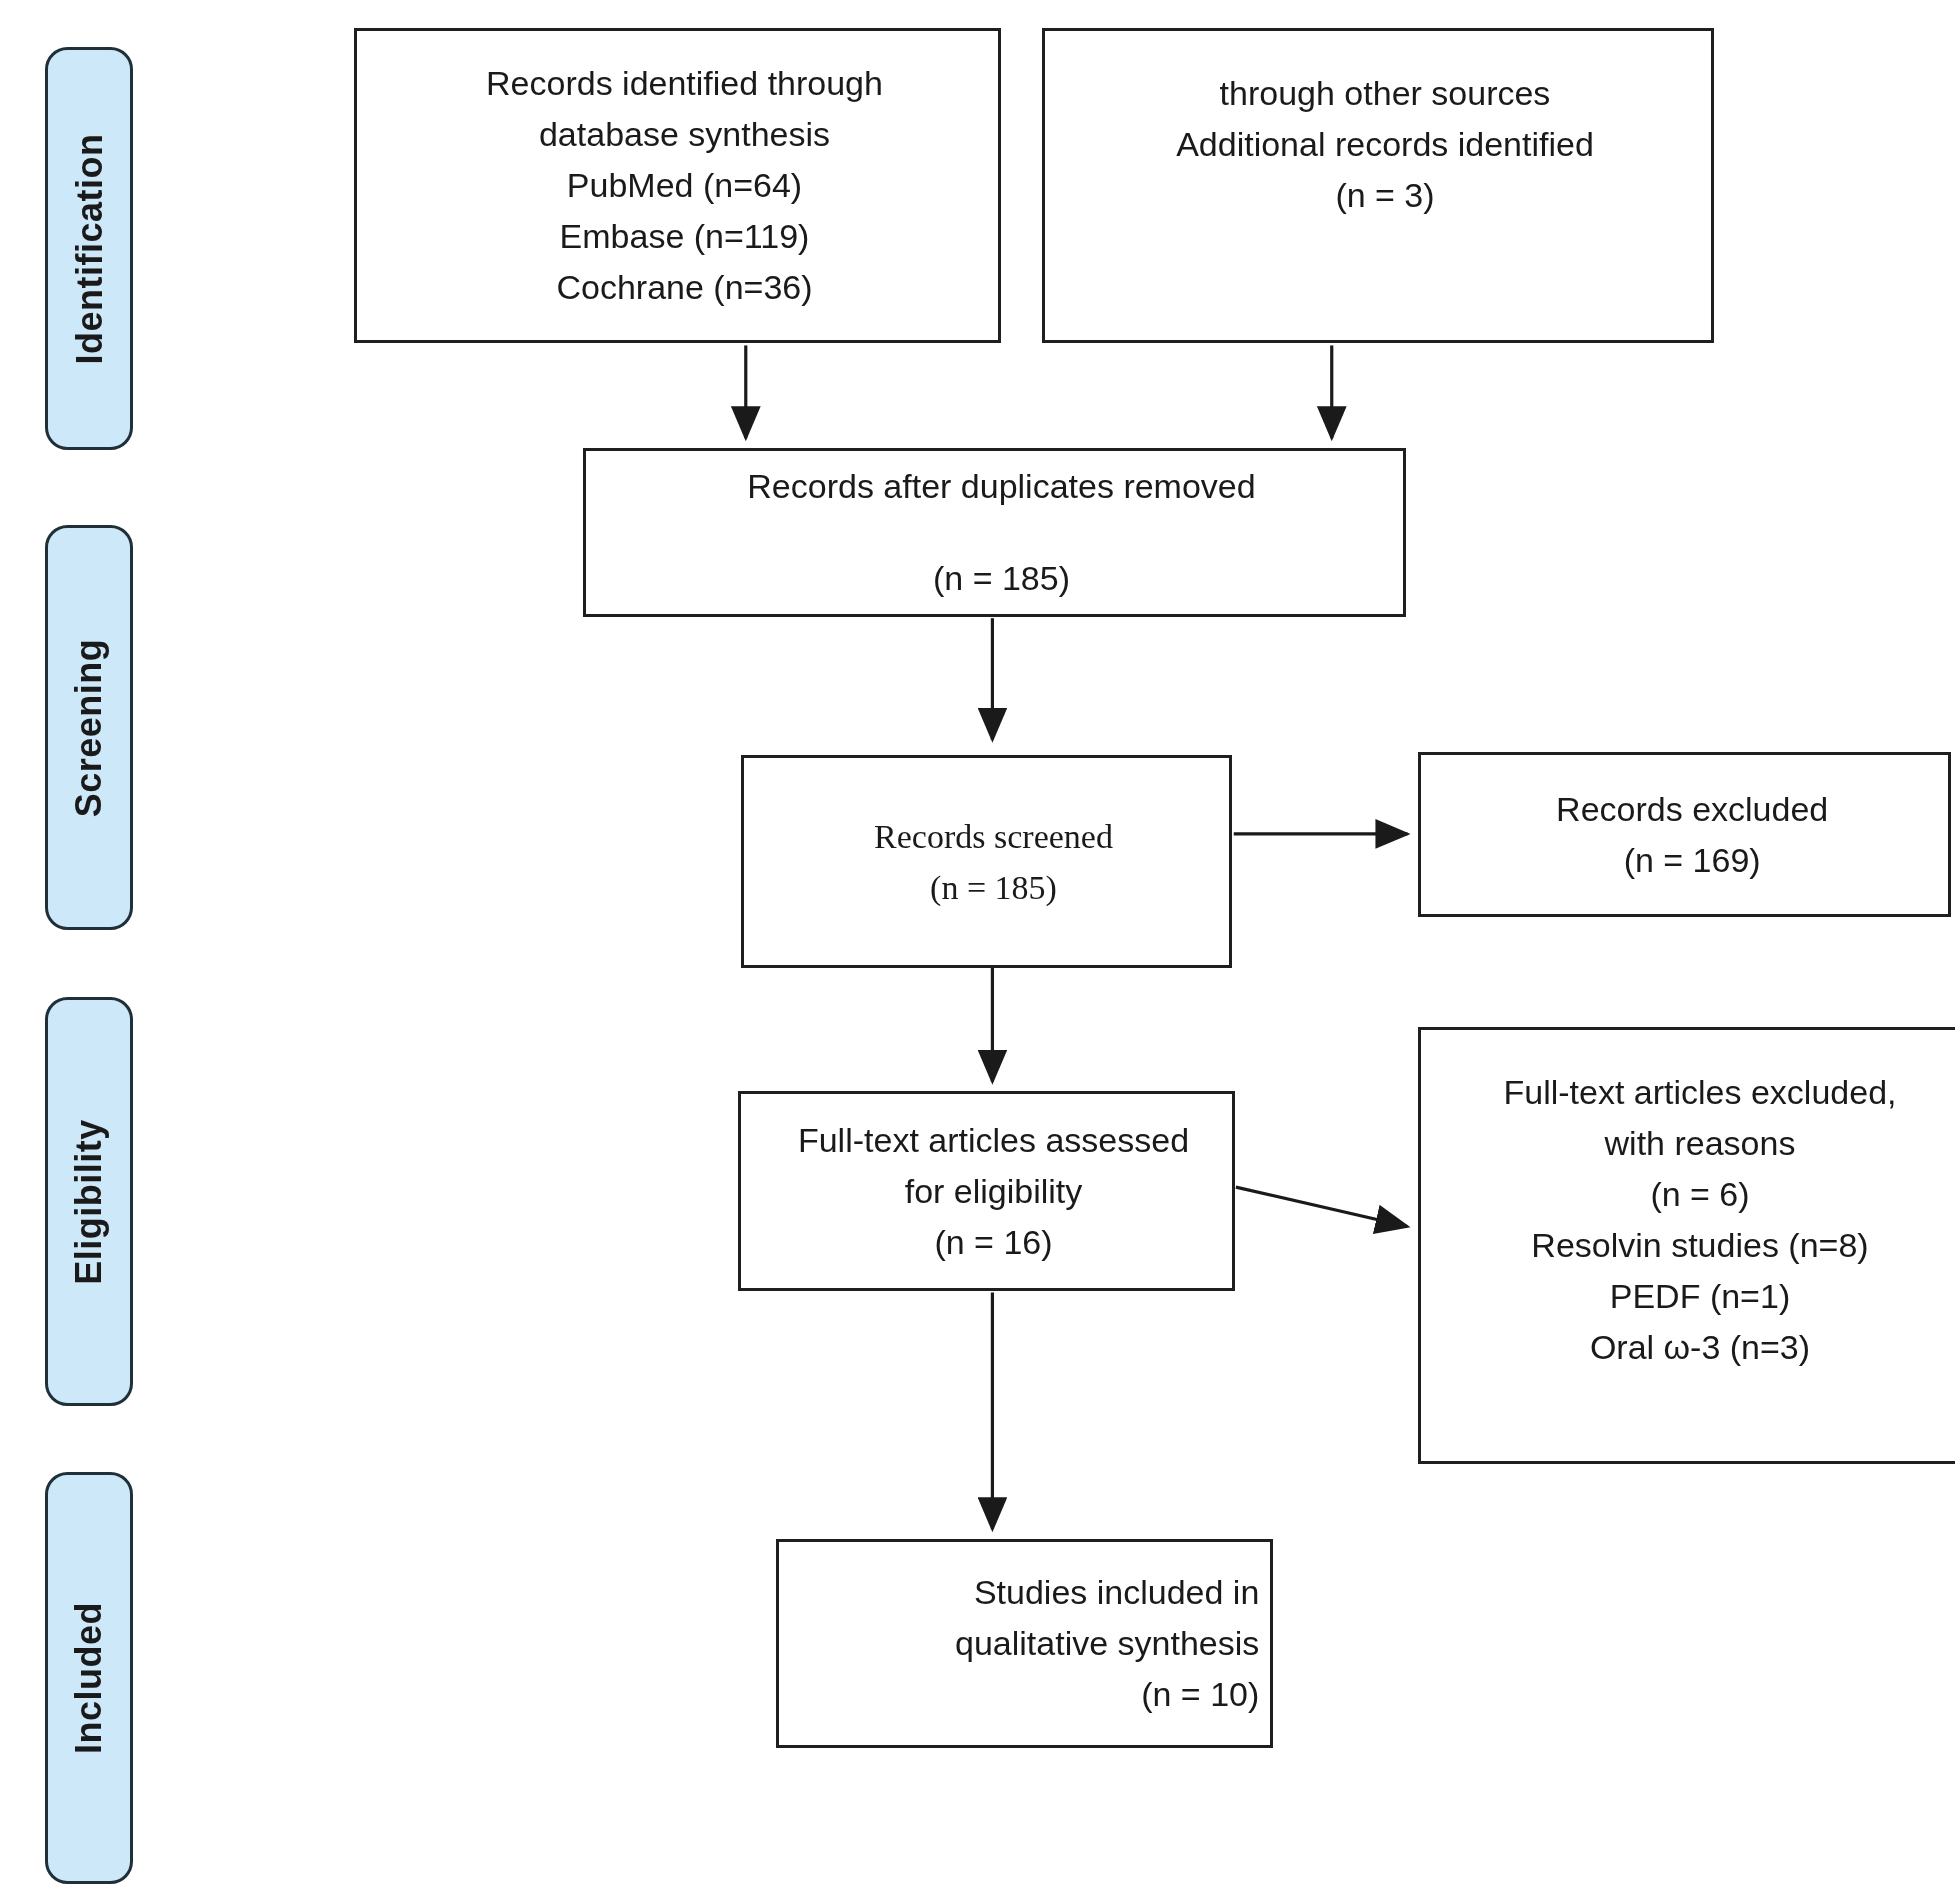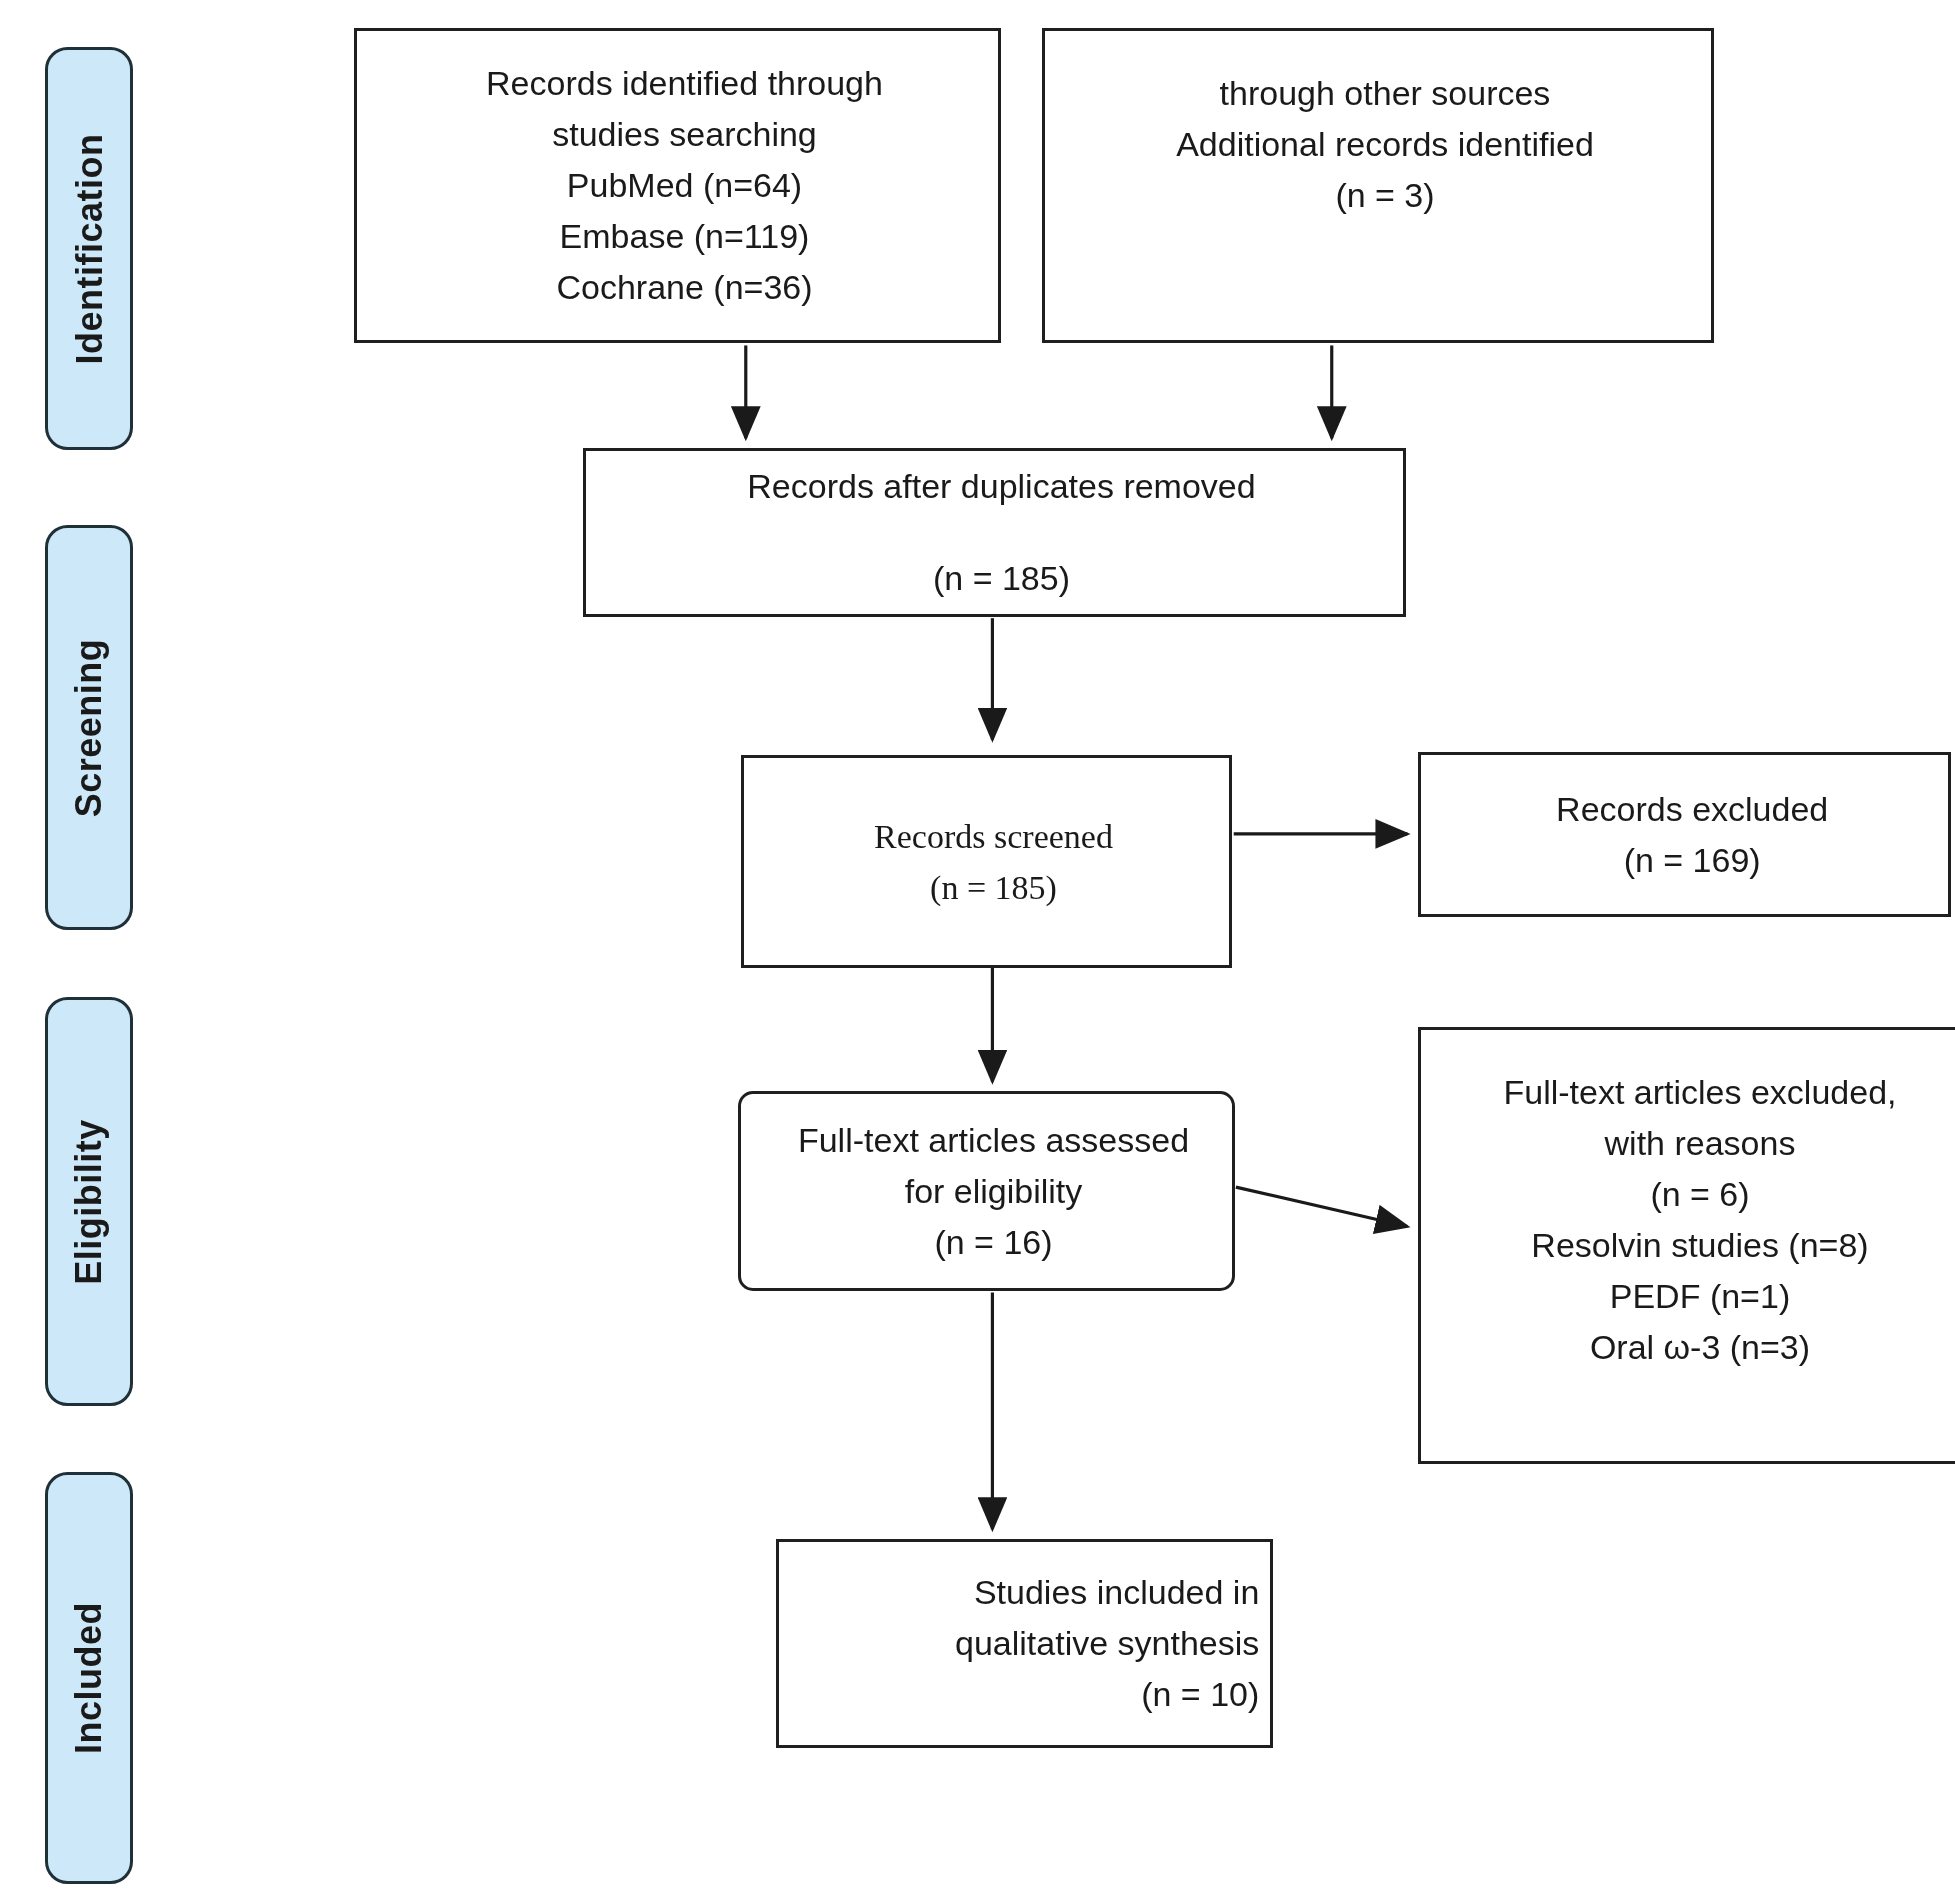--- a/index.html
+++ b/index.html
@@ -65,21 +65,21 @@
     line-height: 51px;
     white-space: nowrap;
     margin-left: 14px;
   }
   
   #box-records-identified   { left: 354px;  top: 28px;   width: 647px; height: 315px; }
   #box-additional-records   { left: 1042px; top: 28px;   width: 672px; height: 315px; }
   #box-after-duplicates     { left: 583px; top: 448px;  width: 823px; height: 169px; gap: 41px; }
   #box-records-screened     { left: 741px; top: 755px; width: 491px;  height: 213px; font-family: Liberation Serif, serif; }
   #box-records-excluded     { left: 1418px; top: 752px; width: 533px; height: 165px; padding-left: 12px; }
-  #box-fulltext-assessed    { left: 738px; top: 1091px; width: 497px;  height: 200px; border-radius: 15px; }
+  #box-fulltext-assessed    { left: 738px; top: 1091px; width: 497px;  height: 200px; }
   #box-fulltext-excluded    { left: 1418px; top: 1027px; width: 550px; height: 437px; }
   #box-qualitative          { left: 776px; top: 1539px; width: 497px;  height: 209px; align-items: flex-end; }
   
   #stage-identification { top: 47px;   height: 403px; }
   #stage-screening      { top: 525px;  height: 405px; }
   #stage-eligibility    { top: 997px; height: 409px; }
   #stage-included       { top: 1472px; height: 412px; }
 </style>
 </head>
 <body>
@@ -109,21 +109,21 @@
   </div>
   <div class="stage" id="stage-eligibility">
     <span class="stage-label">Eligibility</span>
   </div>
   <div class="stage" id="stage-included">
     <span class="stage-label">Included</span>
   </div>
 
   <div class="box" id="box-records-identified">
     <div class="line">Records identified through</div>
-    <div class="line">studies searching</div>
+    <div class="line">database synthesis</div>
     <div class="line">PubMed (n=64)</div>
     <div class="line">Embase (n=119)</div>
     <div class="line">Cochrane (n=36)</div>
   </div>
 
   <div class="box top-aligned" id="box-additional-records">
     <div class="line">through other sources</div>
     <div class="line">Additional records identified</div>
     <div class="line">(n = 3)</div>
   </div>

